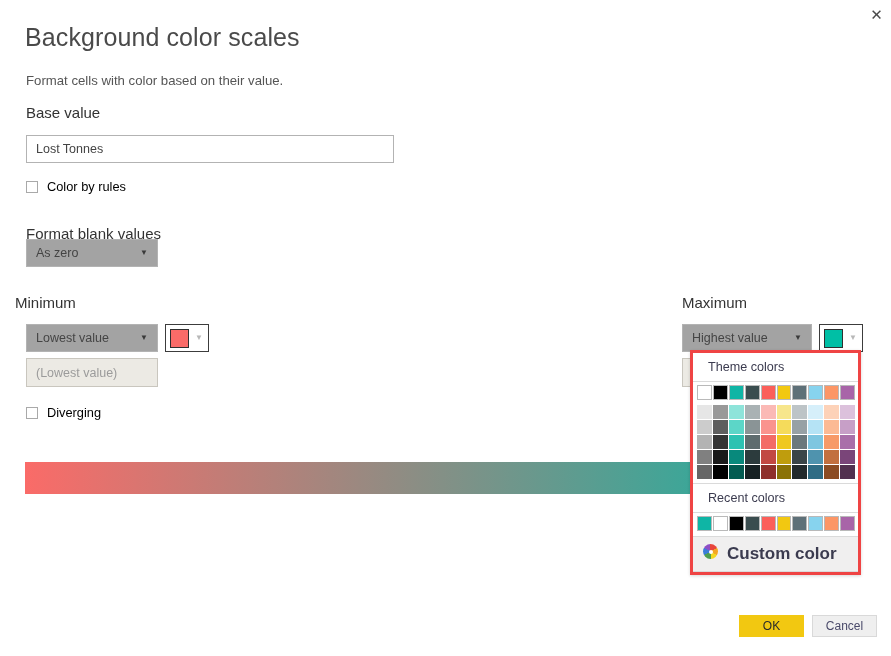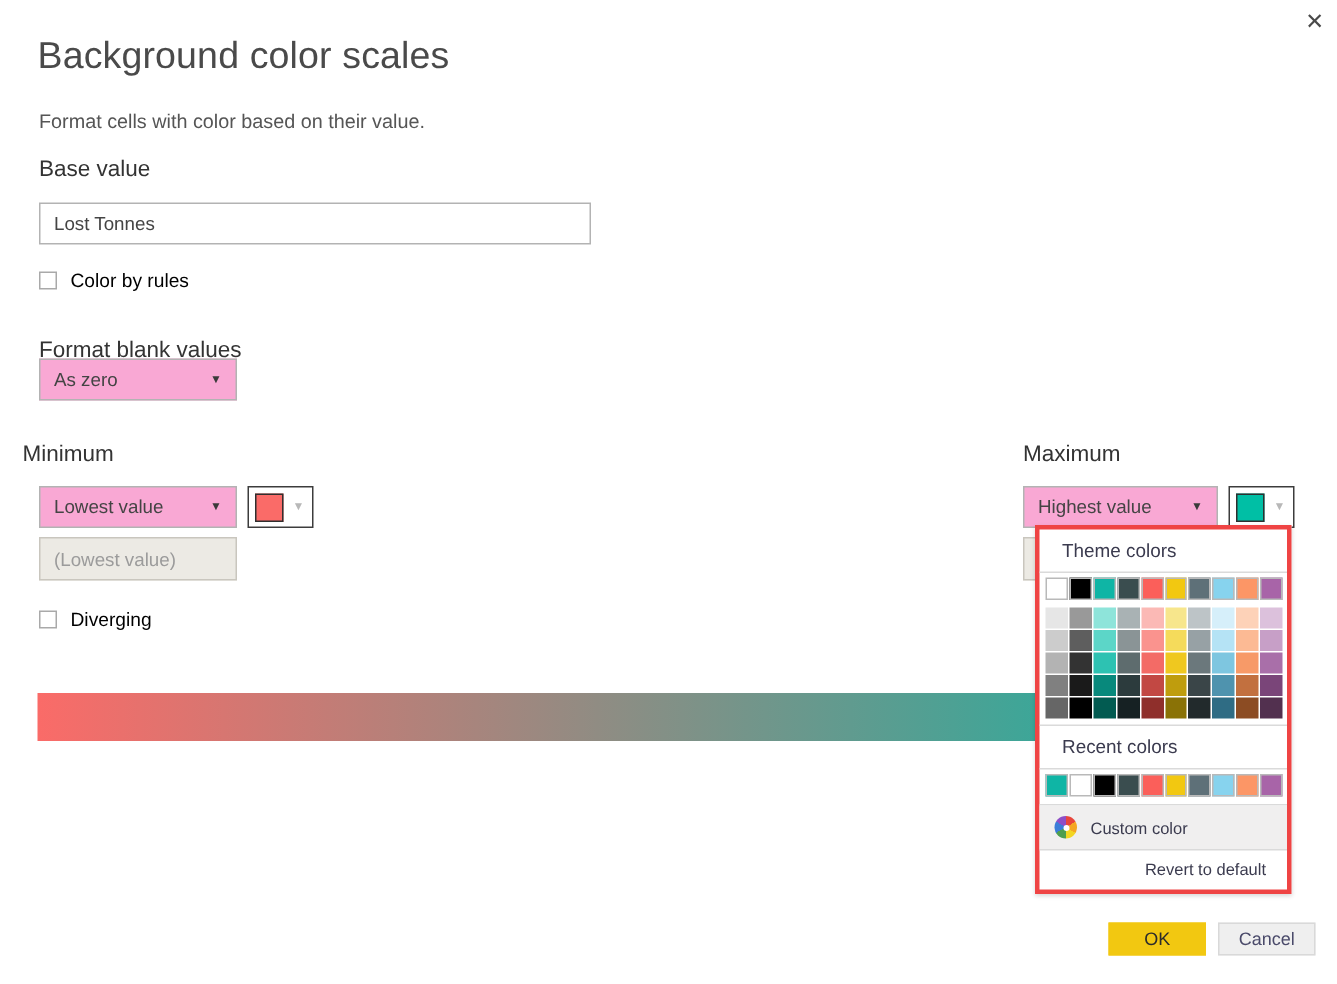--- a/index.html
+++ b/index.html
@@ -118,21 +118,21 @@
     font-size: 12.8px;
     color: #000000;
     white-space: nowrap;
   }
 
   
   .combo {
     position: absolute;
     box-sizing: border-box;
     border: 1px solid #b3b3b3;
-    background: #f9a8d4;
+    background: #a3a3a3;
     height: 28px;
     display: flex;
     align-items: center;
     cursor: pointer;
   }
   .combo .combo-text {
     flex: 1 1 auto;
     font-size: 12.5px;
     color: #444444;
     padding-left: 9px;
@@ -240,27 +240,28 @@
   }
   .recent-cell {
     height: 15px;
     flex: 1 1 0;
     box-sizing: border-box;
     border: 1px solid #b9b9b9;
     cursor: pointer;
   }
   .picker-action {
     display: flex;
-    align-items: flex-end;
+    align-items: flex-start;
     gap: 9px;
     padding: 7px 10px 7px 10px;
-    font-size: 11px;
+    font-size: 17px;
     color: #3b3b4f;
     cursor: pointer;
     white-space: nowrap;
+    font-weight: bold;
   }
   .picker-action.highlight {
     background: #f0efef;
   }
   .picker-action.center {
     justify-content: flex-end;
     padding-right: 14px;
   }
   .wheel-icon {
     width: 15px;
@@ -478,19 +479,16 @@
       <div class="recent-cell" style="background: rgb(135, 211, 238);"></div>
       <div class="recent-cell" style="background: rgb(252, 150, 102);"></div>
       <div class="recent-cell" style="background: rgb(168, 100, 168);"></div>
     </div>
   <div class="picker-divider"></div>
   <div class="picker-action highlight">
     <span class="wheel-icon"></span>
     <span>Custom color</span>
   </div>
   <div class="picker-divider"></div>
-  <div class="picker-action center">
-    <span>Revert to default</span>
-  </div>
 </div>
 
 <div class="footer-btn" id="ok-button">OK</div>
 <div class="footer-btn" id="cancel-button">Cancel</div>
 
 </body></html>

